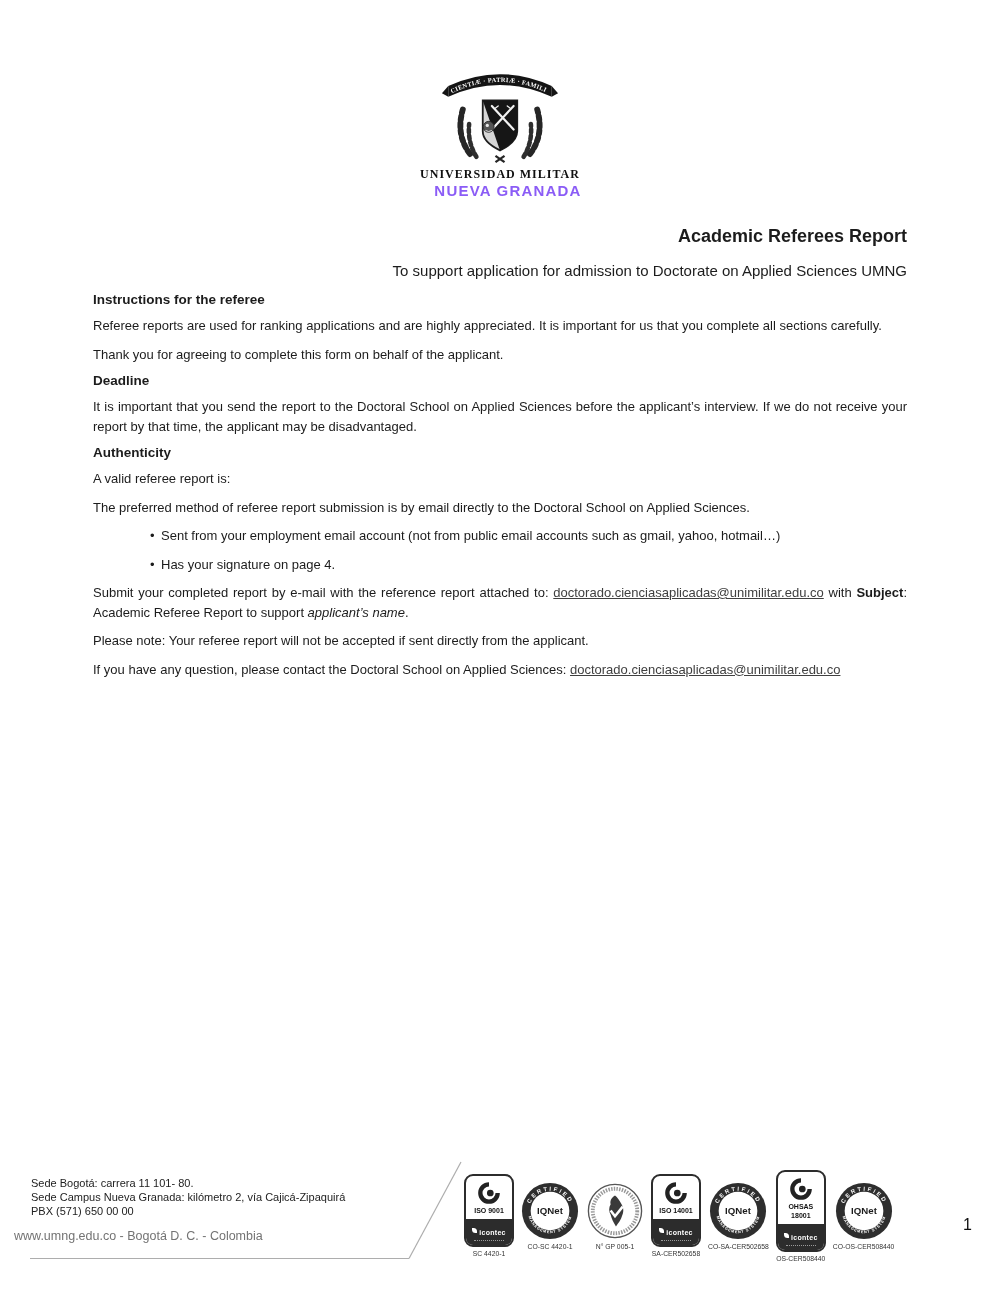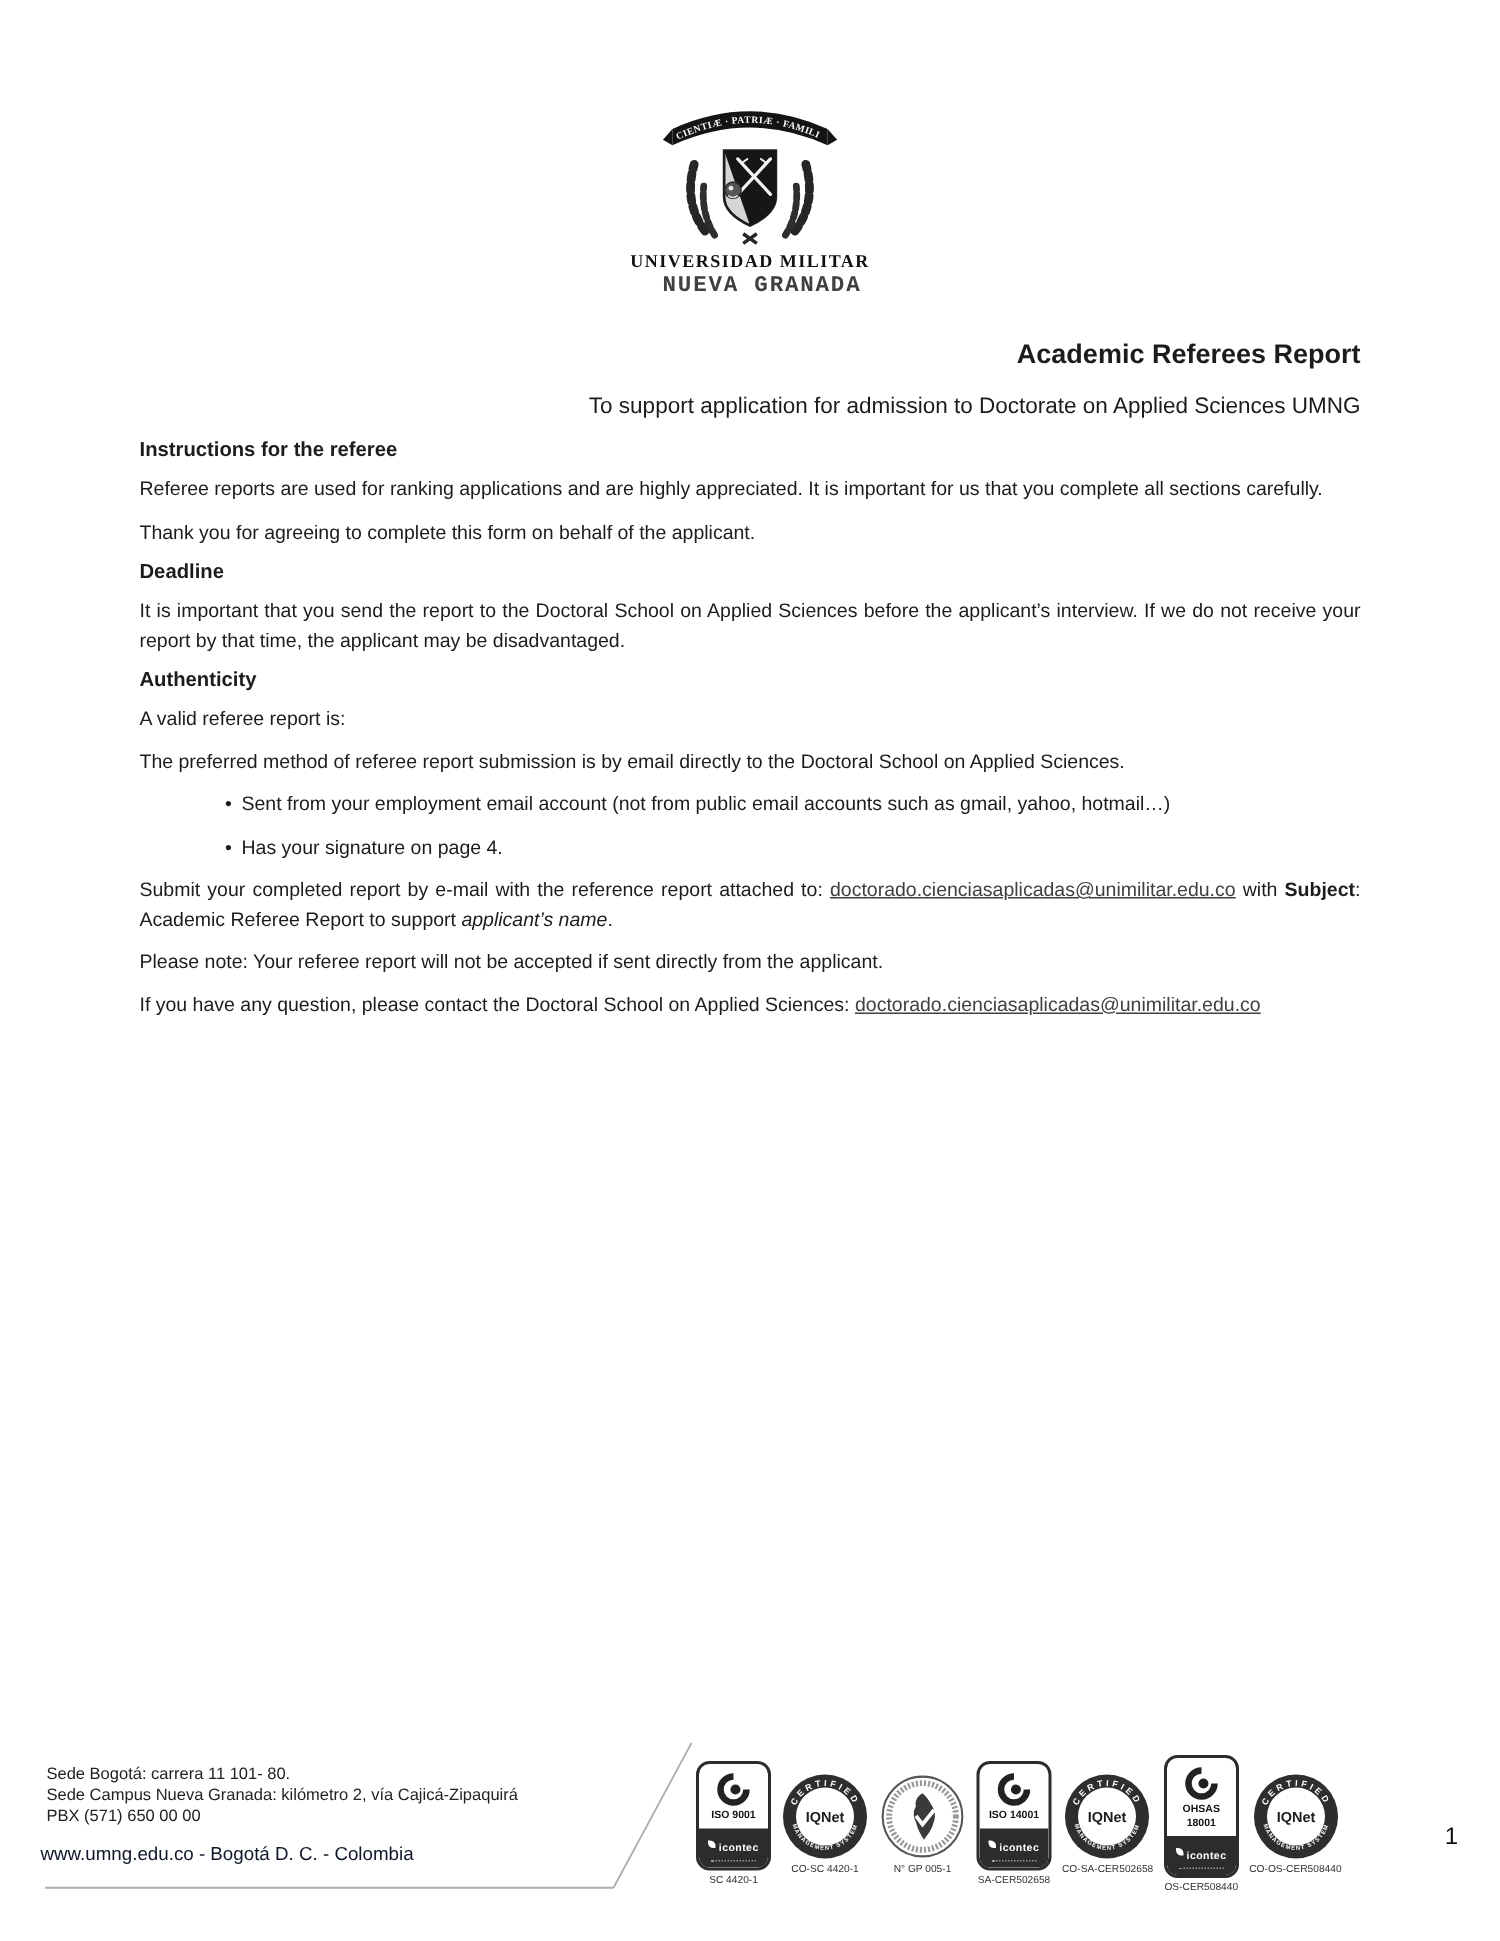--- a/index.html
+++ b/index.html
@@ -6,38 +6,38 @@
   body{
     width:1000px;height:1294px;background:#ffffff;position:relative;
     font-family:"Liberation Sans", sans-serif;color:#1c1c1c;overflow:hidden;
   }
   .content{margin:0 93px;}
   
   .logo-block{text-align:center;padding-top:66px;}
   .logo-block svg{display:block;margin:0 auto;}
   .uni-line1{font-family:"Liberation Serif", serif;font-variant:small-caps;
     font-weight:bold;font-size:12px;letter-spacing:1px;margin-top:3px;color:#101010;}
-  .uni-line2{font-family:Liberation Mono, monospace;font-variant:small-caps;
-    font-weight:bold;font-size:15px;letter-spacing:1.2px;color:#404040;padding-left:16px;}
+  .uni-line2{font-family:Liberation Sans, sans-serif;font-variant:small-caps;
+    font-weight:bold;font-size:15px;letter-spacing:1.2px;color:#8b5cf6;padding-left:16px;}
   
   h1.doc-title{font-size:18px;font-weight:bold;text-align:right;margin:27px 0 15px;}
   .doc-subtitle{font-size:15px;text-align:right;margin:0 0 13px;}
   h2.sec{font-size:13.5px;font-weight:bold;margin:0 0 9px;}
   p.body{font-size:13px;line-height:19.5px;margin:0 0 9px;}
   .just{text-align:justify;}
   a.email{color:#404040;text-decoration:underline;cursor:pointer;}
   .bold{font-weight:bold;}
   .ital{font-style:italic;}
   .bullets{margin:0 0 9px;padding:0;list-style:none;}
   .bullet-item{display:flex;font-size:13px;line-height:19.5px;margin:0 0 9px;padding-left:57px;}
   .bullet-char{flex:none;width:11px;}
   .bullet-text{flex:1;text-align:justify;}
   
   .footer-address{position:absolute;left:31px;top:1176px;font-size:11px;line-height:14px;color:#222;}
-  .footer-web{position:absolute;left:27px;top:1229px;font-size:12.5px;color:#0f172a;}
+  .footer-web{position:absolute;left:14px;top:1229px;font-size:12.5px;color:#737373;}
   .footer-lines{position:absolute;left:0;top:1150px;}
   .badges-row{position:absolute;left:464px;top:1170px;display:flex;align-items:center;gap:7px;}
   .badge-cell{display:flex;flex-direction:column;align-items:center;}
   .icontec-badge{width:46px;border:2px solid #2c2c2c;border-radius:9px;background:#fff;
     display:flex;flex-direction:column;align-items:center;padding-top:4px;overflow:hidden;}
   .icontec-label{font-size:7px;font-weight:bold;text-align:center;width:40px;margin:1px 0 3px;line-height:1.25;color:#111;}
   .badge-band{background:#2c2c2c;color:#fff;width:100%;text-align:center;padding:3px 0 4px;line-height:1;}
   .band-brand{font-size:7px;font-weight:bold;letter-spacing:.3px;}
   .band-mark{display:inline-block;width:5px;height:5px;background:#fff;border-radius:0 70% 0 70%;margin-right:2px;vertical-align:middle;}
   .band-sub{border-top:1px dotted #9a9a9a;width:66%;margin:2px auto 0;}

